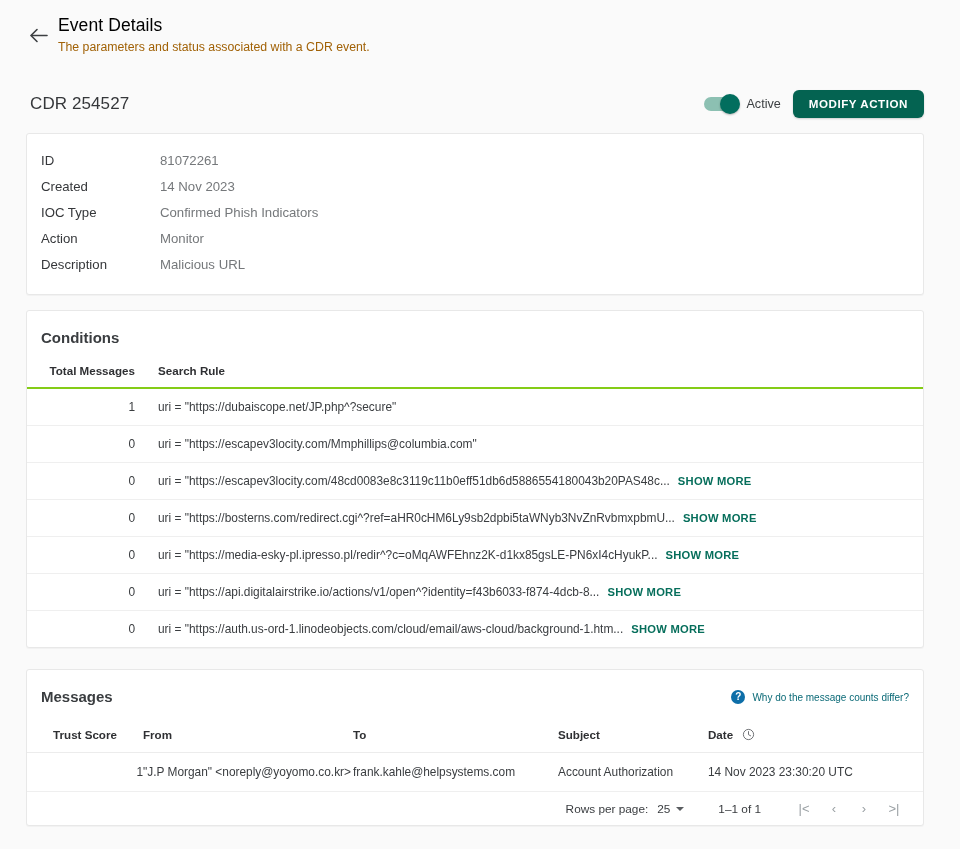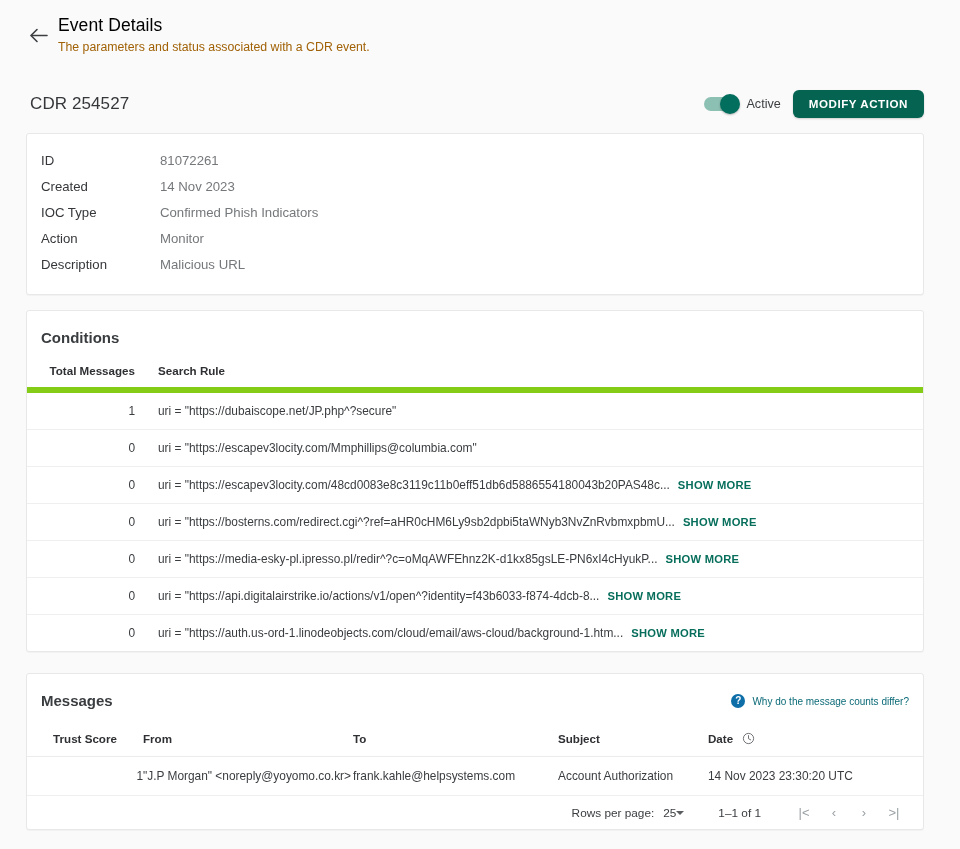--- a/index.html
+++ b/index.html
@@ -163,21 +163,21 @@
     width: 100%;
     border-collapse: collapse;
     margin-top: 18px;
   }
   .cond-table th {
     font-size: 11.6px;
     font-weight: bold;
     color: #2f3033;
     text-align: left;
     padding: 0 0 10px 0;
-    border-bottom: 6px solid #84cc16;
+    border-bottom: 2px solid #84cc16;
   }
   .cond-table th.num { text-align: right; width: 108px; padding-right: 0; }
   .cond-table th.rule { padding-left: 23px; }
   .cond-table td {
     font-size: 11.9px;
     color: #3a3d40;
     border-bottom: 1px solid #efefef;
     padding: 11px 0;
     vertical-align: middle;
   }
@@ -263,20 +263,21 @@
     justify-content: flex-end;
     gap: 0;
     padding: 9px 14px 9px 0;
     font-size: 11.8px;
     color: #3a3d40;
   }
   .pager .rpp-label { margin-right: 9px; }
   .pager .rpp-value {
     display: inline-flex;
     align-items: center;
+    gap: 6px;
     cursor: pointer;
     margin-right: 34px;
   }
   .caret {
     width: 0; height: 0;
     border-left: 4px solid transparent;
     border-right: 4px solid transparent;
     border-top: 4.5px solid #5a5d60;
     display: inline-block;
   }

